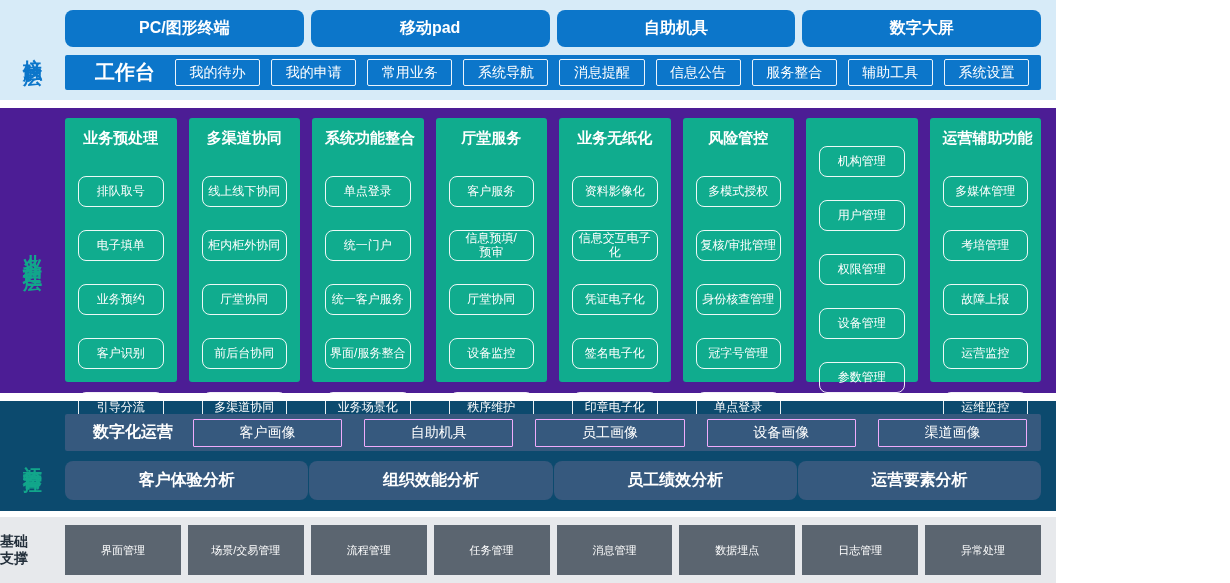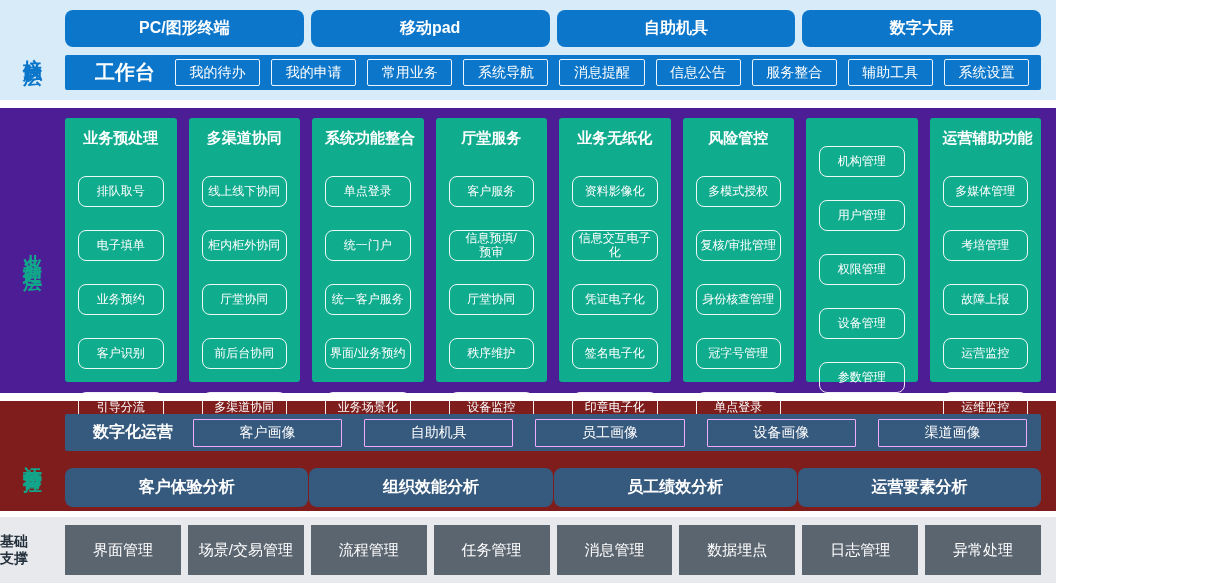--- a/index.html
+++ b/index.html
@@ -60,54 +60,54 @@
     color: #fff; font-weight: bold; font-size: 15px; white-space: nowrap;
   }
   .module-item {
     margin-top: 23px; min-height: 31px; border: 1px solid rgba(255,255,255,.92);
     border-radius: 8px; color: #fff; font-size: 12px; line-height: 1.15;
     display: flex; align-items: center; justify-content: center;
     text-align: center; white-space: pre-line; padding: 2px 1px;
   }
 
   
-  .band-ops { height: 110px; background: #7f1d1d; margin-top: 8px; }
+  .band-ops { height: 110px; background: #0c4a6e; margin-top: 8px; }
   .band-ops .vlabel { color: #12a68b; letter-spacing: 3px; }
   .ops-content { padding-top: 13px; }
   .digital-bar {
     height: 37px; background: #36597e; border-radius: 2px;
     display: flex; align-items: center;
   }
   .digital-label {
     color: #fff; font-weight: bold; font-size: 16px;
     margin-left: 28px; margin-right: 20px; white-space: nowrap;
   }
   .portrait-items { flex: 1; display: flex; gap: 22px; margin-right: 14px; }
   .portrait-chip {
     flex: 1; height: 28px; border: 1px solid #f0abfc; border-radius: 1px;
     color: #fff; font-size: 14px;
     display: flex; align-items: center; justify-content: center; white-space: nowrap;
   }
-  .analysis-row { display: flex; gap: 1px; margin-top: 17px; }
+  .analysis-row { display: flex; gap: 1px; margin-top: 10px; }
   .analysis-bar {
     flex: 1; height: 39px; background: #36597e; border-radius: 8px;
     color: #fff; font-weight: bold; font-size: 16px;
     display: flex; align-items: center; justify-content: center;
   }
 
   
   .band-foundation { height: 66px; background: #e7e9ec; margin-top: 6px; align-items: center; }
   .foundation-label {
     color: #24303c; font-weight: bold; font-size: 14px;
     line-height: 1.25; width: 100%;
   }
   .foundation-row { flex: 1; display: flex; gap: 7px; margin-right: 15px; }
   .foundation-box {
     flex: 1; height: 50px; background: #5b6570;
-    color: #fff; font-size: 15px;
+    color: #fff; font-size: 11px;
     display: flex; align-items: center; justify-content: center; white-space: nowrap;
   }
 </style>
 </head>
 <body>
 
 <div class="board">
 
   <section class="band band-contact">
     <div class="label-col">
@@ -159,32 +159,32 @@
         <div class="module-item">厅堂协同</div>
         <div class="module-item">前后台协同</div>
         <div class="module-item">多渠道协同</div>
       </div>
 
       <div class="module-col">
         <div class="module-title">系统功能整合</div>
         <div class="module-item">单点登录</div>
         <div class="module-item">统一门户</div>
         <div class="module-item">统一客户服务</div>
-        <div class="module-item">界面/业务预约</div>
+        <div class="module-item">界面/服务整合</div>
         <div class="module-item">业务场景化</div>
       </div>
 
       <div class="module-col">
         <div class="module-title">厅堂服务</div>
         <div class="module-item">客户服务</div>
         <div class="module-item">信息预填/
 预审</div>
         <div class="module-item">厅堂协同</div>
+        <div class="module-item">设备监控</div>
         <div class="module-item">秩序维护</div>
-        <div class="module-item">设备监控</div>
       </div>
 
       <div class="module-col">
         <div class="module-title">业务无纸化</div>
         <div class="module-item">资料影像化</div>
         <div class="module-item">信息交互电子化</div>
         <div class="module-item">凭证电子化</div>
         <div class="module-item">签名电子化</div>
         <div class="module-item">印章电子化</div>
       </div>

